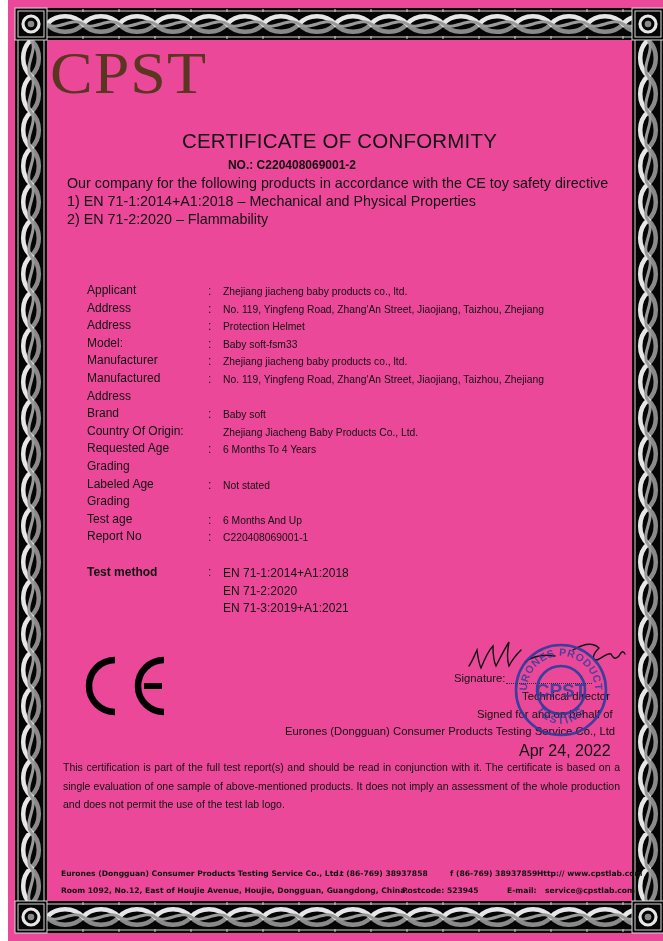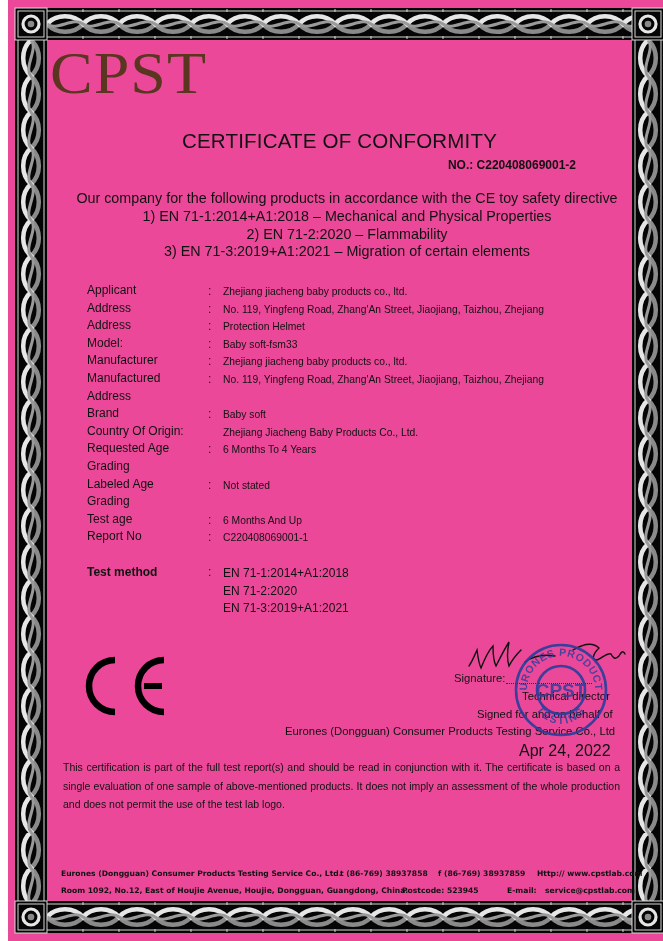--- a/index.html
+++ b/index.html
@@ -8,23 +8,23 @@
   .page { position: absolute; left: 0; top: 0; width: 663px; height: 941px; background: #ec4899; margin-left: 8px; }
 
   
   .frame-svg { position: absolute; left: 0; top: 0; width: 663px; height: 941px; }
 
   .logo { position: absolute; left: 42px; top: 44px; font-family: "Liberation Serif", "DejaVu Serif", serif;
           font-size: 64px; color: #5a3520; letter-spacing: 1px; line-height: 1; transform: scaleY(0.92); transform-origin: left top; }
 
   .title { position: absolute; left: 0; width: 663px; top: 129px; text-align: center;
            font-weight: normal; font-size: 20.5px; letter-spacing: 0.2px; }
-  .certno { position: absolute; left: 0; width: 568px; top: 158px; text-align: right;
+  .certno { position: absolute; left: 0; width: 568px; top: 158px; text-align: center;
             font-weight: bold; font-size: 12px; }
-  .intro { position: absolute; left: 59px; top: 190px; width: 560px; font-size: 14.3px; line-height: 17.8px; text-align: center; }
+  .intro { position: absolute; left: 59px; top: 175px; width: 560px; font-size: 14.3px; line-height: 17.8px; }
   .intro div { white-space: nowrap; }
 
   .fields { position: absolute; left: 79px; top: 283px; font-size: 12px; }
   .row { position: relative; height: 17.6px; }
   .row .lbl { position: absolute; left: 0; top: 0; white-space: nowrap; }
   .row .colon { position: absolute; left: 121px; top: 1px; }
   .row .val { position: absolute; left: 136px; top: 3px; font-size: 10.3px; white-space: nowrap; }
 
   .method { position: absolute; left: 79px; top: 565px; font-size: 12px; }
   .method .lbl { position: absolute; left: 0; top: 0; white-space: nowrap; font-weight: bold; }
@@ -190,21 +190,20 @@
 
   <div class="logo">CPST</div>
 
   <div class="title">CERTIFICATE OF CONFORMITY</div>
   <div class="certno">NO.: C220408069001-2</div>
 
   <div class="intro">
     <div>Our company for the following products in accordance with the CE toy safety directive</div>
     <div>1) EN 71-1:2014+A1:2018 – Mechanical and Physical Properties</div>
     <div>2) EN 71-2:2020 – Flammability</div>
-    <div>3) EN 71-3:2019+A1:2021 – Migration of certain elements</div>
   </div>
 
   <div class="fields">
     <div class="row">
       <span class="lbl">Applicant</span>
       <span class="colon">:</span>
       <span class="val">Zhejiang jiacheng baby products co., ltd.</span>
     </div>
     <div class="row">
       <span class="lbl">Address</span>
@@ -314,21 +313,21 @@
       <textPath href="#arcBot" startOffset="50%" text-anchor="middle">TESTING</textPath>
     </text>
     <text id="stamp-center" x="48" y="55" text-anchor="middle" font-family="Liberation Sans, sans-serif" font-size="19" font-weight="bold" fill="#2b3f9c" fill-opacity="0.9">CPST</text>
   </svg>
 
   <div class="disclaimer">This certification is part of the full test report(s) and should be read in conjunction with it. The certificate is based on a single evaluation of one sample of above-mentioned products. It does not imply an assessment of the whole production and does not permit the use of the test lab logo.</div>
 
   <div class="footer" style="top:869px;">
     <span style="left:0;">Eurones (Dongguan) Consumer Products Testing Service Co., Ltd.</span>
     <span style="left:279px;">t (86-769) 38937858</span>
-    <span style="left:377px;">f (86-769) 38937859</span>
+    <span style="left:389px;">f (86-769) 38937859</span>
     <span style="left:476px;">Http:// www.cpstlab.com</span>
   </div>
   <div class="footer" style="top:886px;">
     <span style="left:0;">Room 1092, No.12, East of Houjie Avenue, Houjie, Dongguan, Guangdong, China.</span>
     <span style="left:341px;">Postcode: 523945</span>
     <span style="left:446px;">E-mail:</span>
     <span style="left:484px;">service@cpstlab.com</span>
   </div>
 </div>
 

